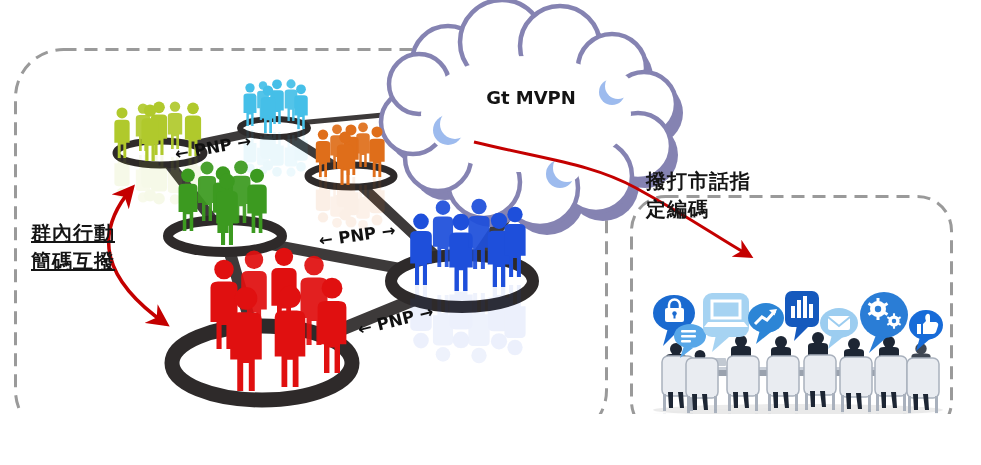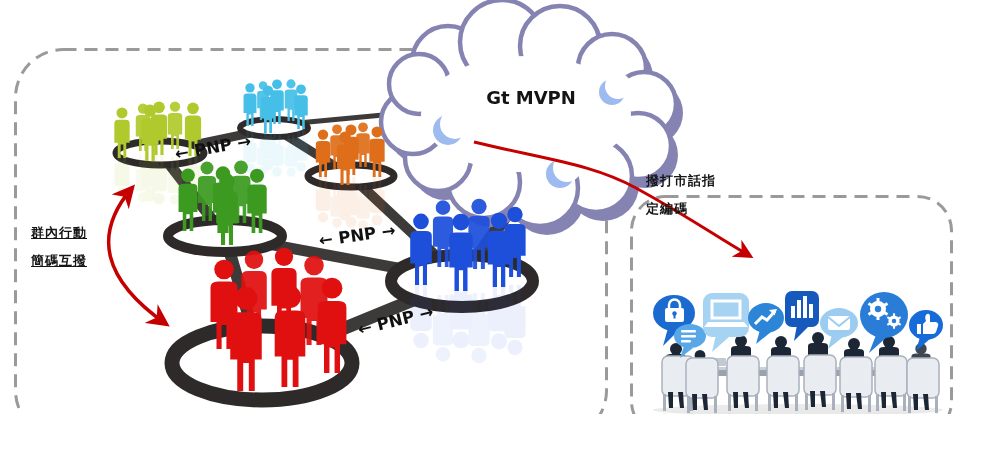--- a/index.html
+++ b/index.html
@@ -1,20 +1,20 @@
 <!DOCTYPE html>
 <html><head>
 <meta charset="utf-8">
 <style>
   html,body{margin:0;padding:0;background:#ffffff;}
   .stage{position:relative;width:981px;height:414px;overflow:hidden;
          font-family:"DejaVu Sans","Liberation Sans",sans-serif;}
   .stage svg{position:absolute;left:0;top:0;z-index:1;}
   .note{position:absolute;z-index:2;font-weight:700;color:#151515;
-        font-size:13px;line-height:28px;white-space:pre-line;letter-spacing:1px;}
+        font-size:20px;line-height:28px;white-space:pre-line;letter-spacing:1px;}
   .note-left{left:31px;top:219px;text-decoration:underline;}
   .note-right{left:646px;top:167px;}
 </style>
 </head>
 <body>
 
 <div class="stage">
 
 <svg width="981" height="465" viewBox="0 0 981 465">
   <defs>

